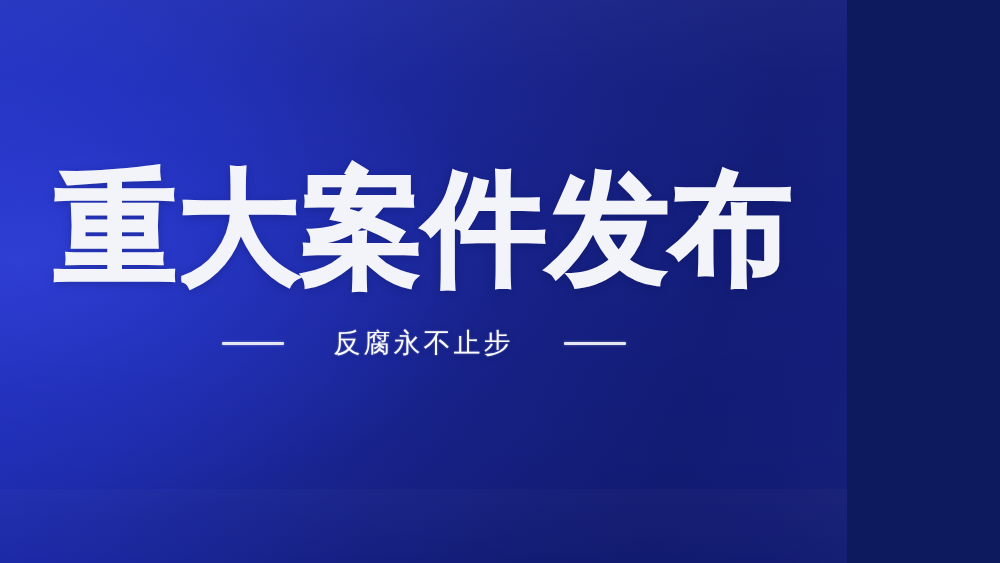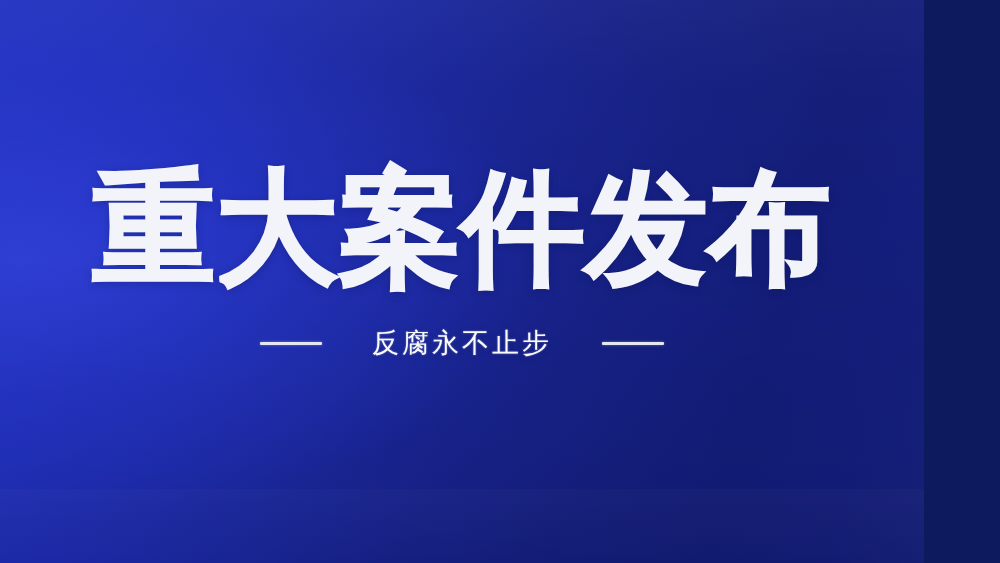--- a/index.html
+++ b/index.html
@@ -3,21 +3,21 @@
 <meta charset="utf-8">
 <style>
   html, body {
     margin: 0;
     padding: 0;
     background: #0e1a5e;
   }
 
   #banner {
     position: relative;
-    width: 924px;
+    width: 847px;
     height: 563px;
     overflow: hidden;
     font-family: "Liberation Sans", "DejaVu Sans", sans-serif;
     
     background:
       radial-gradient(115% 95% at 2% 46%, rgba(48,64,214,0.92) 0%, rgba(40,55,200,0.55) 26%, rgba(30,42,160,0.16) 50%, rgba(20,30,120,0.0) 72%),
       linear-gradient(106deg,
         #2233c6 0%,
         #2030c0 11%,
         #1d2cb2 24%,

